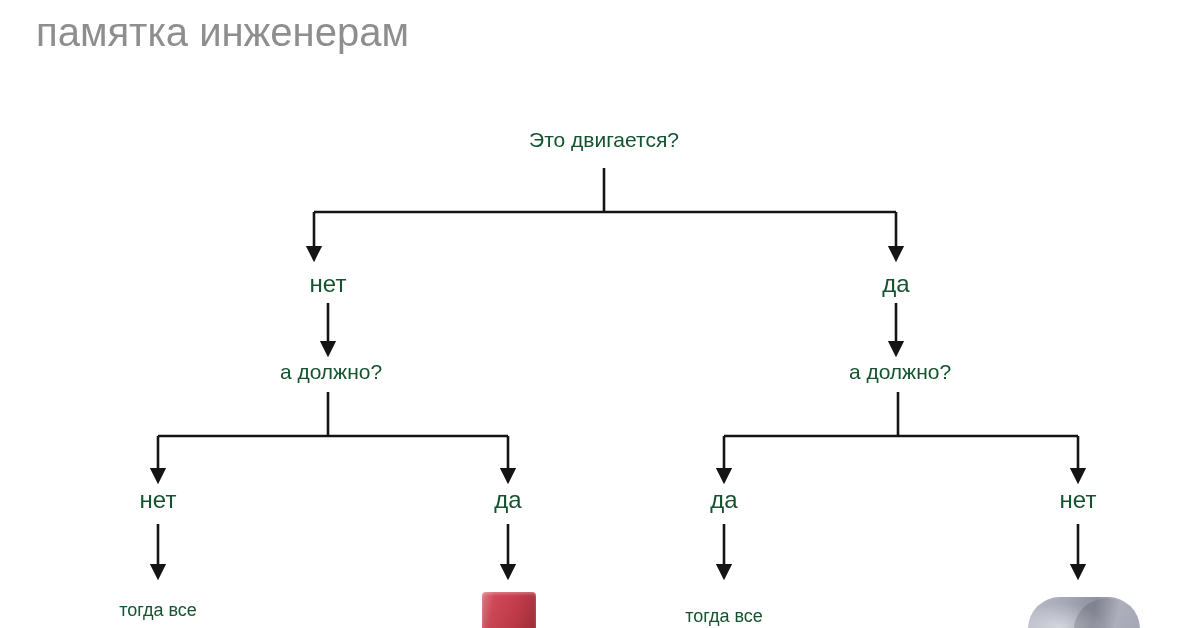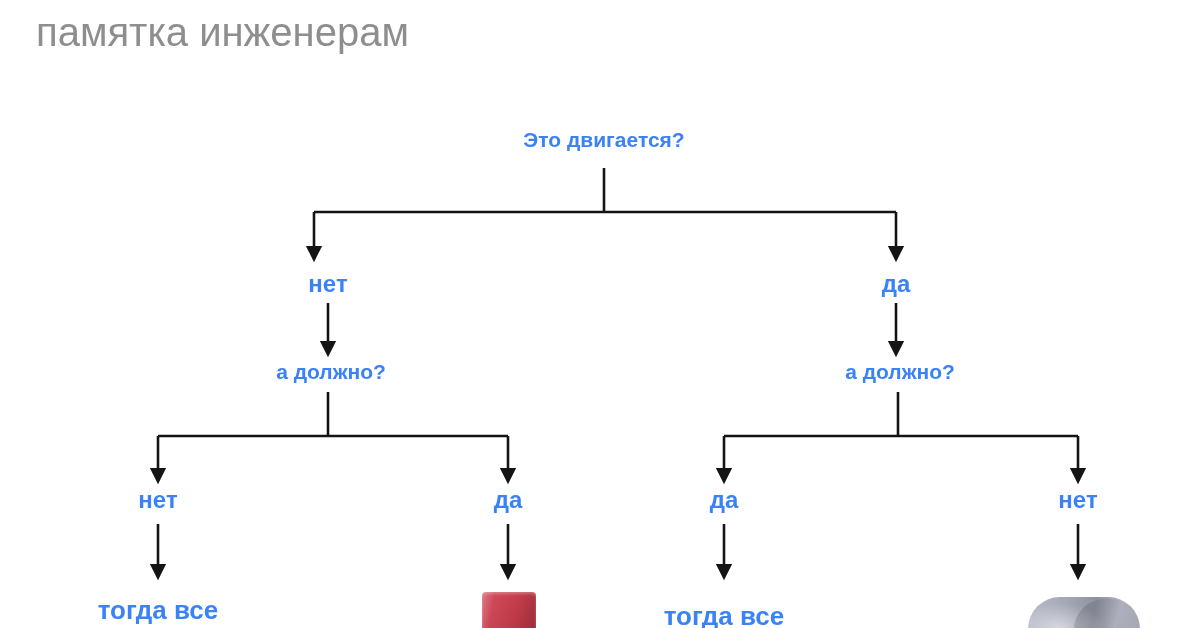--- a/index.html
+++ b/index.html
@@ -44,35 +44,35 @@
     width: 1200px;
     height: 628px;
     pointer-events: none;
   }
 
   
   .node {
     position: absolute;
     transform: translateX(-50%);
     white-space: nowrap;
-    color: #3b82f6;
-    font-weight: 700;
+    color: #14532d;
+    font-weight: 400;
     user-select: none;
     text-align: center;
   }
   .node.q {
     font-size: 21px;
     line-height: 24px;
   }
   .node.ans {
     font-size: 24px;
     line-height: 23px;
   }
   .node.leaf {
-    font-size: 26px;
+    font-size: 18px;
     line-height: 25px;
   }
 
   
   .photo {
     position: absolute;
     overflow: hidden;
   }
   
   .tape-red {

